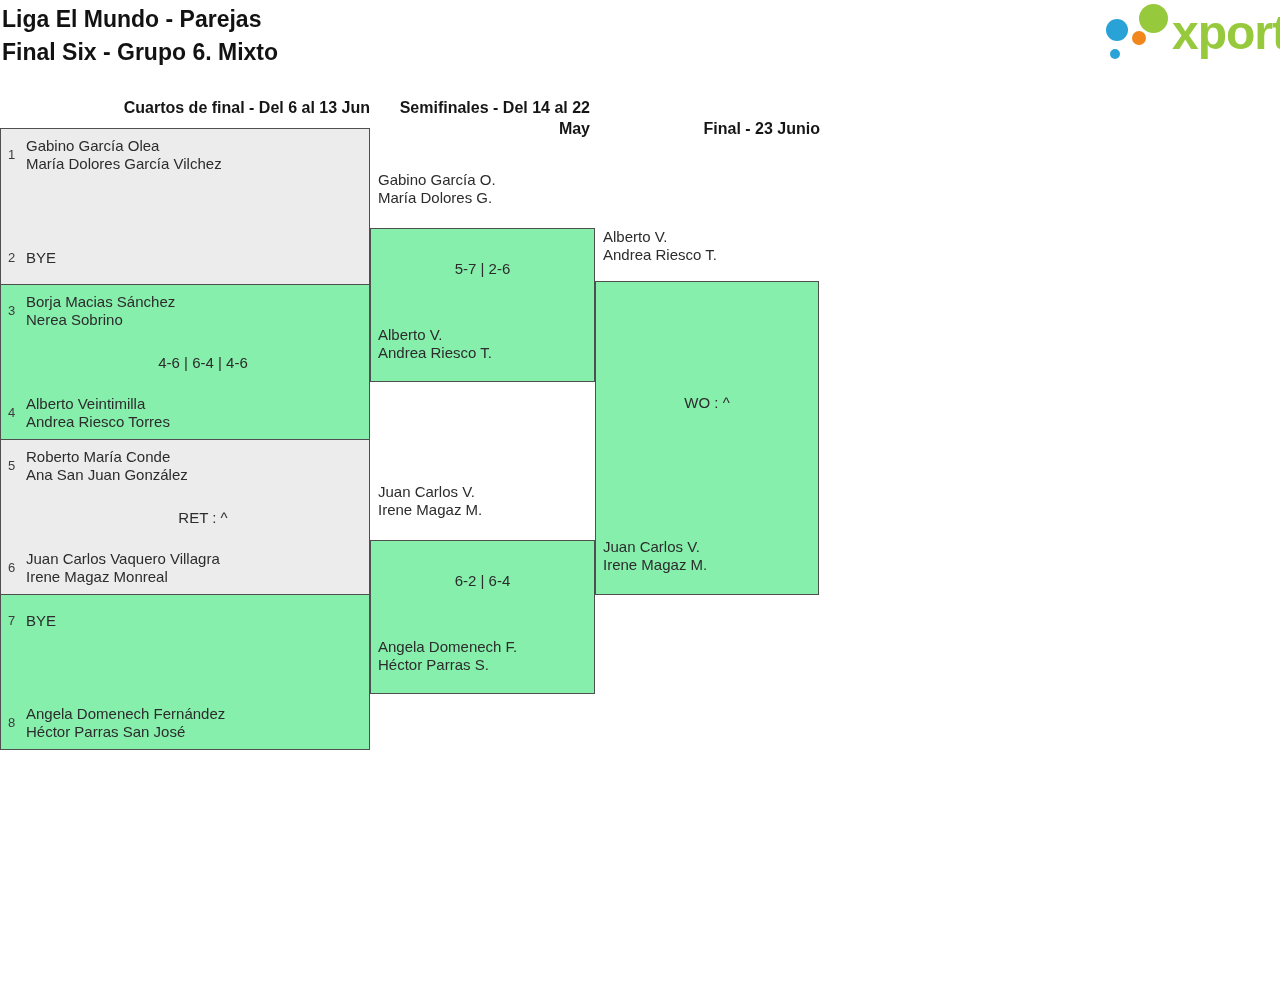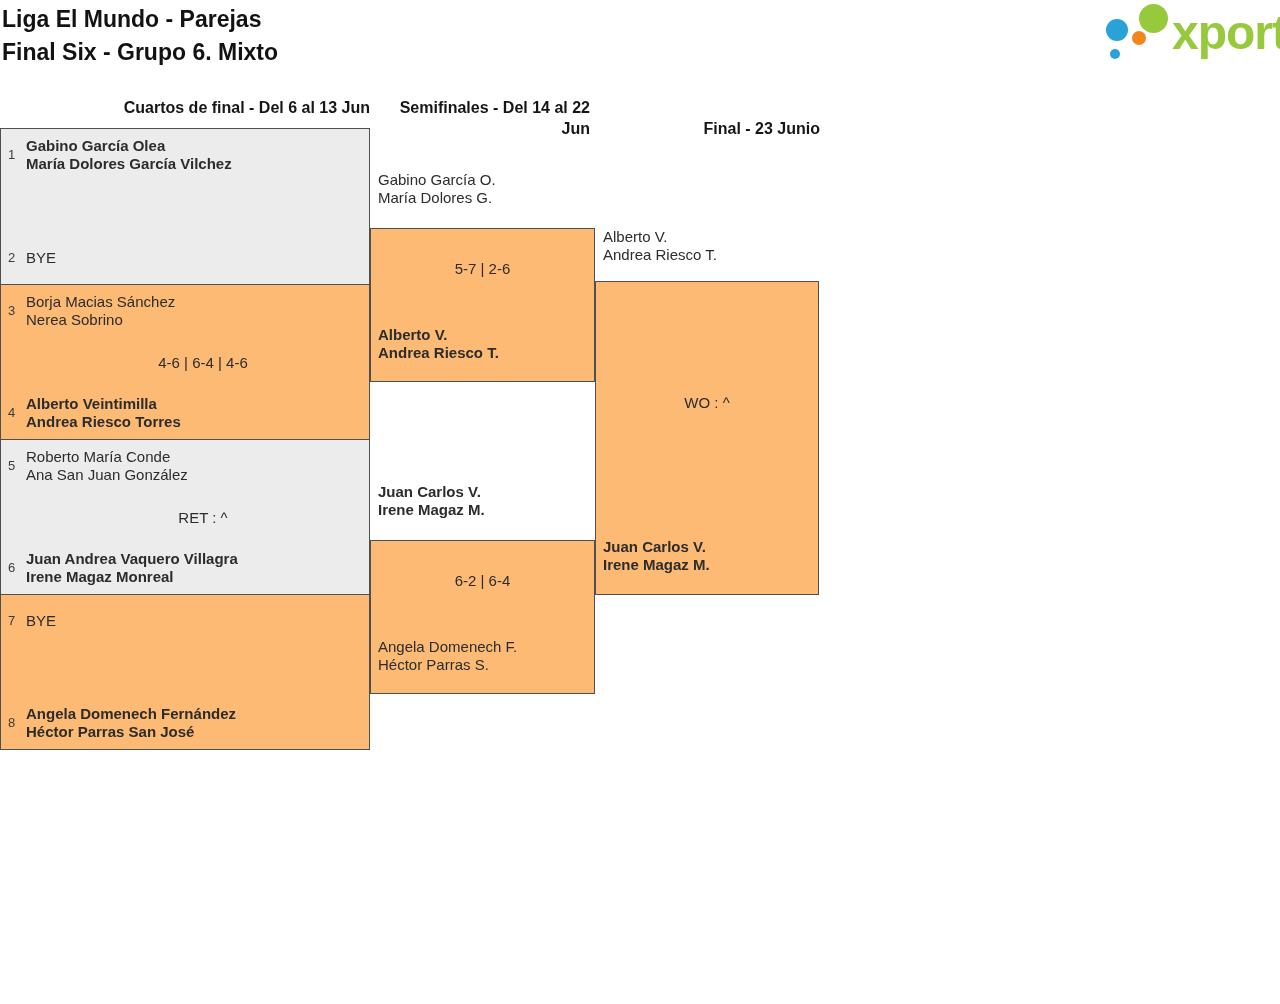--- a/index.html
+++ b/index.html
@@ -25,21 +25,21 @@
   .dot-blue-sm{ width: 10px; height: 10px; left: 4px;  top: 45px; background: var(--blue, #29a3d7); }
   .logo-text { font-size: 48px; font-weight: 700; color: var(--green, #97c93d); letter-spacing: -1px; line-height: 58px; }
 
   
   .round-header { position: absolute; top: 97px; font-size: 16px; font-weight: 700; text-align: right; color: #161616; line-height: 21px; }
   .rh-qf { left: 0;     width: 370px; }
   .rh-sf { left: 375px; width: 215px; }
   .rh-f  { left: 595px; width: 225px; margin-top: 21px; }
 
   
-  .match { position: absolute; border: 1px solid #4f4f4f; background: #fdba74; }
+  .match { position: absolute; border: 1px solid #4f4f4f; background: #86efac; }
   .qf { left: 0; width: 370px; }
   .qf.gray { background: #ececec; }
   #qf1 { top: 128px; height: 157px; }
   #qf2 { top: 285px; height: 155px; border-top: none; }
   #qf3 { top: 440px; height: 155px; border-top: none; }
   #qf4 { top: 595px; height: 155px; border-top: none; }
   .sf  { left: 370px; width: 225px; height: 154px; }
   #sf1 { top: 228px; }
   #sf2 { top: 540px; }
   #fin { left: 595px; width: 224px; height: 314px; top: 281px; }
@@ -48,21 +48,21 @@
   .participant { position: absolute; left: 7px; right: 4px; display: flex; align-items: center; gap: 5px; height: 35px; }
   .p-top      { top: 8px; }
   .p-bottom   { bottom: 9px; }
   .p-above    { top: -58px; }
   .p-fabove   { top: -54px; }
   .p-sfbottom { bottom: 20px; }
   .p-fbottom  { bottom: 21px; }
   .seed  { flex: none; width: 13px; font-size: 13px; color: #3c3c3c; }
   .names { font-size: 15px; line-height: 17.5px; color: #2c2c2c; }
   .names .nl { display: block; white-space: nowrap; }
-  .winner .names { font-weight: 700; }
+  .winner .names { font-weight: 400; }
 
   
   .score { position: absolute; left: 0; right: 0; text-align: center; font-size: 15px; color: #2c2c2c; }
   .score.center { top: 50%; transform: translateY(-50%); padding-left: 36px; }
   .score.sf-pos { top: 31px; }
   .score.f-pos  { top: 112px; }
 </style>
 </head>
 <body>
 
@@ -77,21 +77,21 @@
     <div class="logo-icon">
       <span class="dot dot-green"></span>
       <span class="dot dot-blue"></span>
       <span class="dot dot-orange"></span>
       <span class="dot dot-blue-sm"></span>
     </div>
     <span class="logo-text">xporty</span>
   </div>
 
   <div class="round-header rh-qf">Cuartos de final - Del 6 al 13 Jun</div>
-  <div class="round-header rh-sf">Semifinales - Del 14 al 22 Jun</div>
+  <div class="round-header rh-sf">Semifinales - Del 14 al 22 May</div>
   <div class="round-header rh-f">Final - 23 Junio</div>
 
   <div class="match qf gray" id="qf1">
     <div class="participant p-top winner">
       <span class="seed">1</span>
       <span class="names">
         <span class="nl">Gabino García Olea</span>
         <span class="nl">María Dolores García Vilchez</span>
       </span>
     </div>
@@ -126,21 +126,21 @@
       <span class="seed">5</span>
       <span class="names">
         <span class="nl">Roberto María Conde</span>
         <span class="nl">Ana San Juan González</span>
       </span>
     </div>
     <div class="score center">RET : ^</div>
     <div class="participant p-bottom winner">
       <span class="seed">6</span>
       <span class="names">
-        <span class="nl">Juan Andrea Vaquero Villagra</span>
+        <span class="nl">Juan Carlos Vaquero Villagra</span>
         <span class="nl">Irene Magaz Monreal</span>
       </span>
     </div>
   </div>
 
   <div class="match qf" id="qf4">
     <div class="participant p-top">
       <span class="seed">7</span>
       <span class="names">
         <span class="nl">BYE</span>

